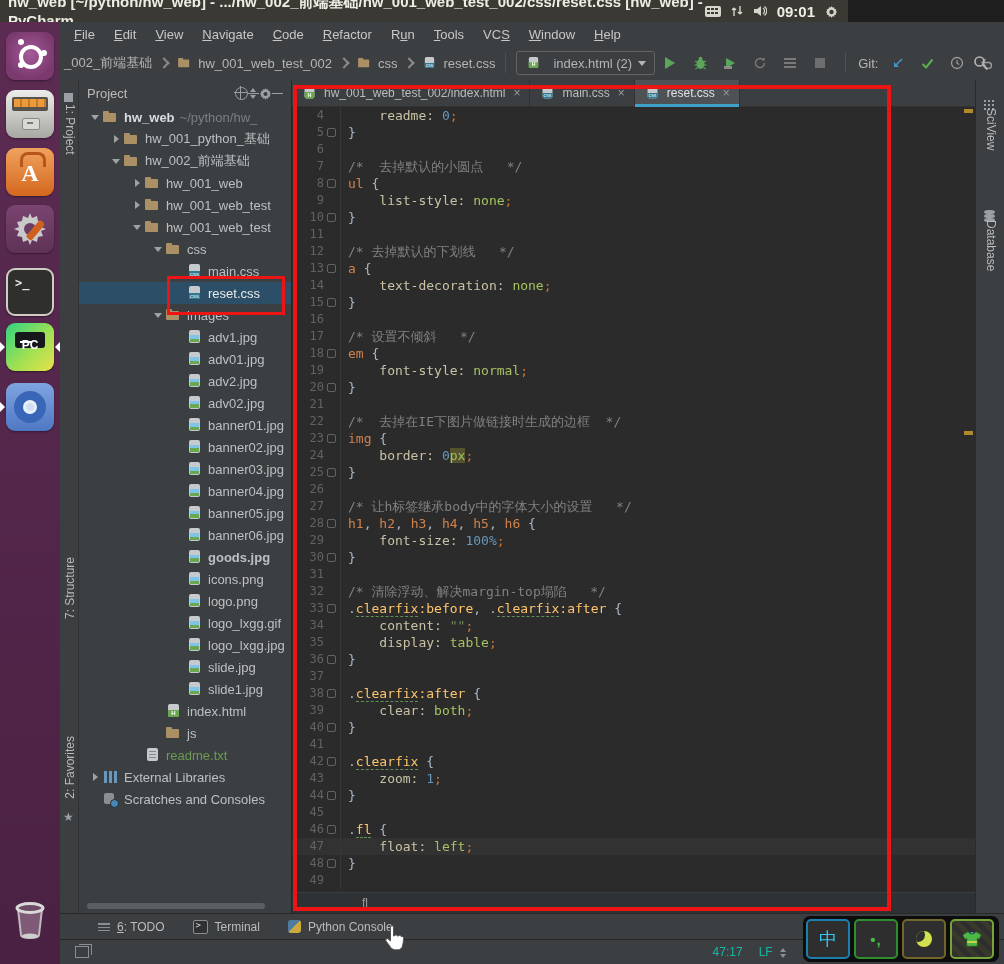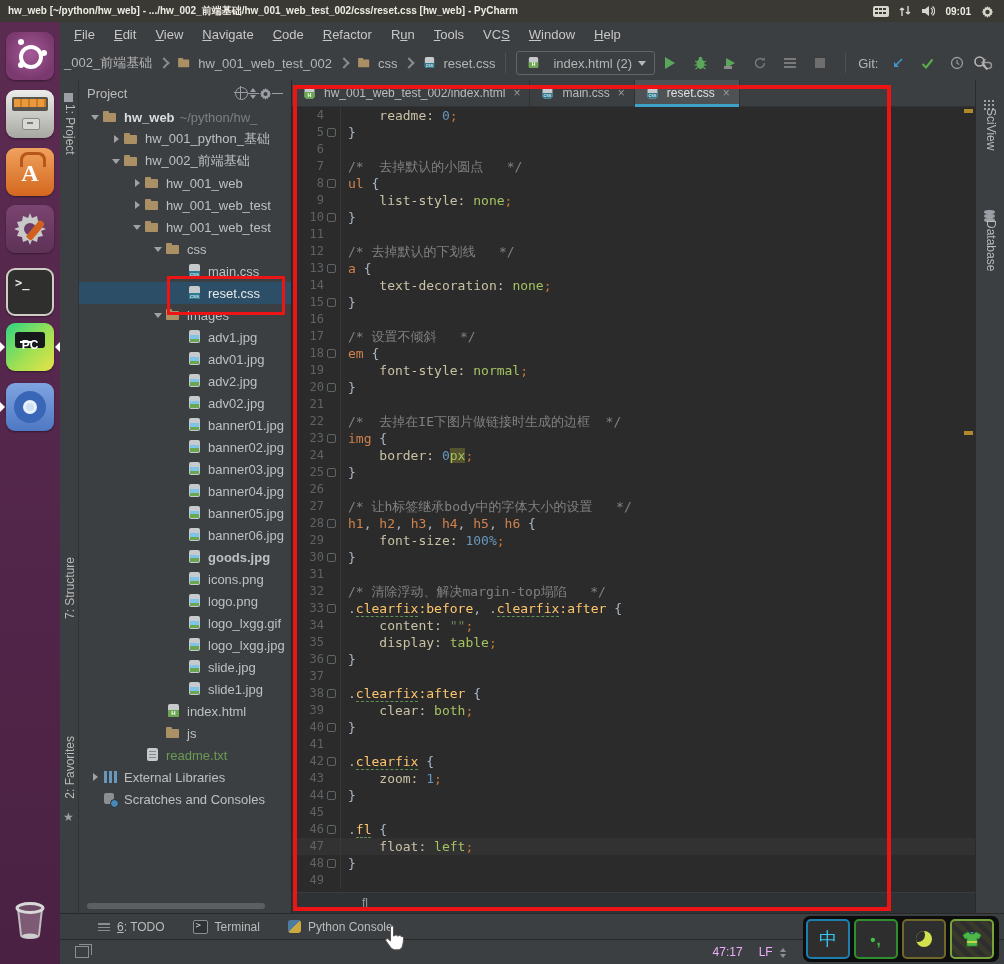--- a/index.html
+++ b/index.html
@@ -1,20 +1,20 @@
 <!DOCTYPE html>
 <html><head>
 <meta charset="utf-8">
 <style>
   html,body{margin:0;padding:0;background:#1e1e1e;}
   body{width:1004px;height:964px;position:relative;overflow:hidden;
        font-family:"Liberation Sans",sans-serif;-webkit-font-smoothing:antialiased;}
   
-  .titlebar{position:absolute;left:0;top:0;width:1004px;height:22px;background:#3a3934;
-    color:#efece4;font-weight:bold;font-size:10px;display:flex;align-items:center;padding-left:8px;box-sizing:border-box;}
+  .titlebar{position:absolute;left:0;top:0;width:848px;height:22px;background:#3a3934;
+    color:#efece4;font-weight:bold;font-size:15px;display:flex;align-items:center;padding-left:8px;box-sizing:border-box;}
   .titlebar .tspacer{flex:1}
   .tb-ico{margin-right:10px;display:inline-flex;align-items:center}
   .kb-ico{width:16px;height:11px;background:#d8d5cc;border-radius:2px;position:relative}
   .kb-ico::after{content:"";position:absolute;left:2px;top:2px;width:3px;height:2px;background:#3a3934;
     box-shadow:4px 0 #3a3934,8px 0 #3a3934,0 4px #3a3934,4px 4px #3a3934,8px 4px #3a3934}
   .clock{font-weight:bold;margin-right:10px}
   
   .launcher{position:absolute;left:0;top:22px;width:60px;height:942px;
     background:linear-gradient(180deg,#5c2b52,#4a2143);}
   .lch{position:absolute;left:6px;width:48px;height:48px;border-radius:9px;box-shadow:0 1px 2px rgba(0,0,0,.4)}
@@ -136,21 +136,21 @@
     font-size:12px;display:flex;align-items:center;padding-left:70px}
   .emark{position:absolute;right:2px;width:9px;height:4px;background:#b08a2a;z-index:3}
   
   .btmbar{height:25px;background:#3c3f41;border-top:1px solid #282828;display:flex;align-items:center;gap:28px;
     padding-left:38px;color:#bbb;font-size:12px;flex:0 0 auto}
   .btm-item{display:flex;align-items:center;gap:7px}
   .ico-todo{width:12px;height:8px;background:repeating-linear-gradient(180deg,#8a8f93 0 1.5px,transparent 1.5px 3.5px)}
   .ico-term{width:13px;height:12px;background:#2f3133;border:1px solid #8a8f93;border-radius:2px;position:relative}
   .ico-term::after{content:">";position:absolute;left:2px;top:-1px;color:#cfd2d5;font-size:9px;font-family:"DejaVu Sans Mono",monospace}
   .ico-py{width:13px;height:13px;border-radius:3px;background:linear-gradient(135deg,#4e7ca1 0 50%,#ccaa3e 50%)}
-  .statusbar{height:24px;background:#3c3f41;border-top:1px solid #282828;color:#f0abfc;font-size:12px;
+  .statusbar{height:24px;background:#3c3f41;border-top:1px solid #282828;color:#14b8a6;font-size:12px;
     display:flex;align-items:center;flex:0 0 auto;position:relative}
   .win-ico{width:12px;height:10px;border:1px solid #8a8f93;position:relative;margin-left:15px}
   .win-ico::after{content:"";position:absolute;left:3px;top:-3px;width:12px;height:10px;border:1px solid #8a8f93;border-bottom:none;border-left:none}
   .stat-right{position:absolute;right:218px;display:flex;align-items:center;gap:16px}
   .updown{display:inline-flex;flex-direction:column;gap:2px;margin-left:4px;vertical-align:middle}
   .updown i{width:0;height:0;border-left:3px solid transparent;border-right:3px solid transparent;display:block}
   .updown .u{border-bottom:4px solid #8a8f93}.updown .d{border-top:4px solid #8a8f93}
   
   .ime{position:absolute;right:5px;bottom:2px;width:196px;height:46px;background:#0d0d0d;border-radius:7px;
     display:flex;align-items:center;gap:4px;padding:0 3px;z-index:40;box-sizing:border-box}

